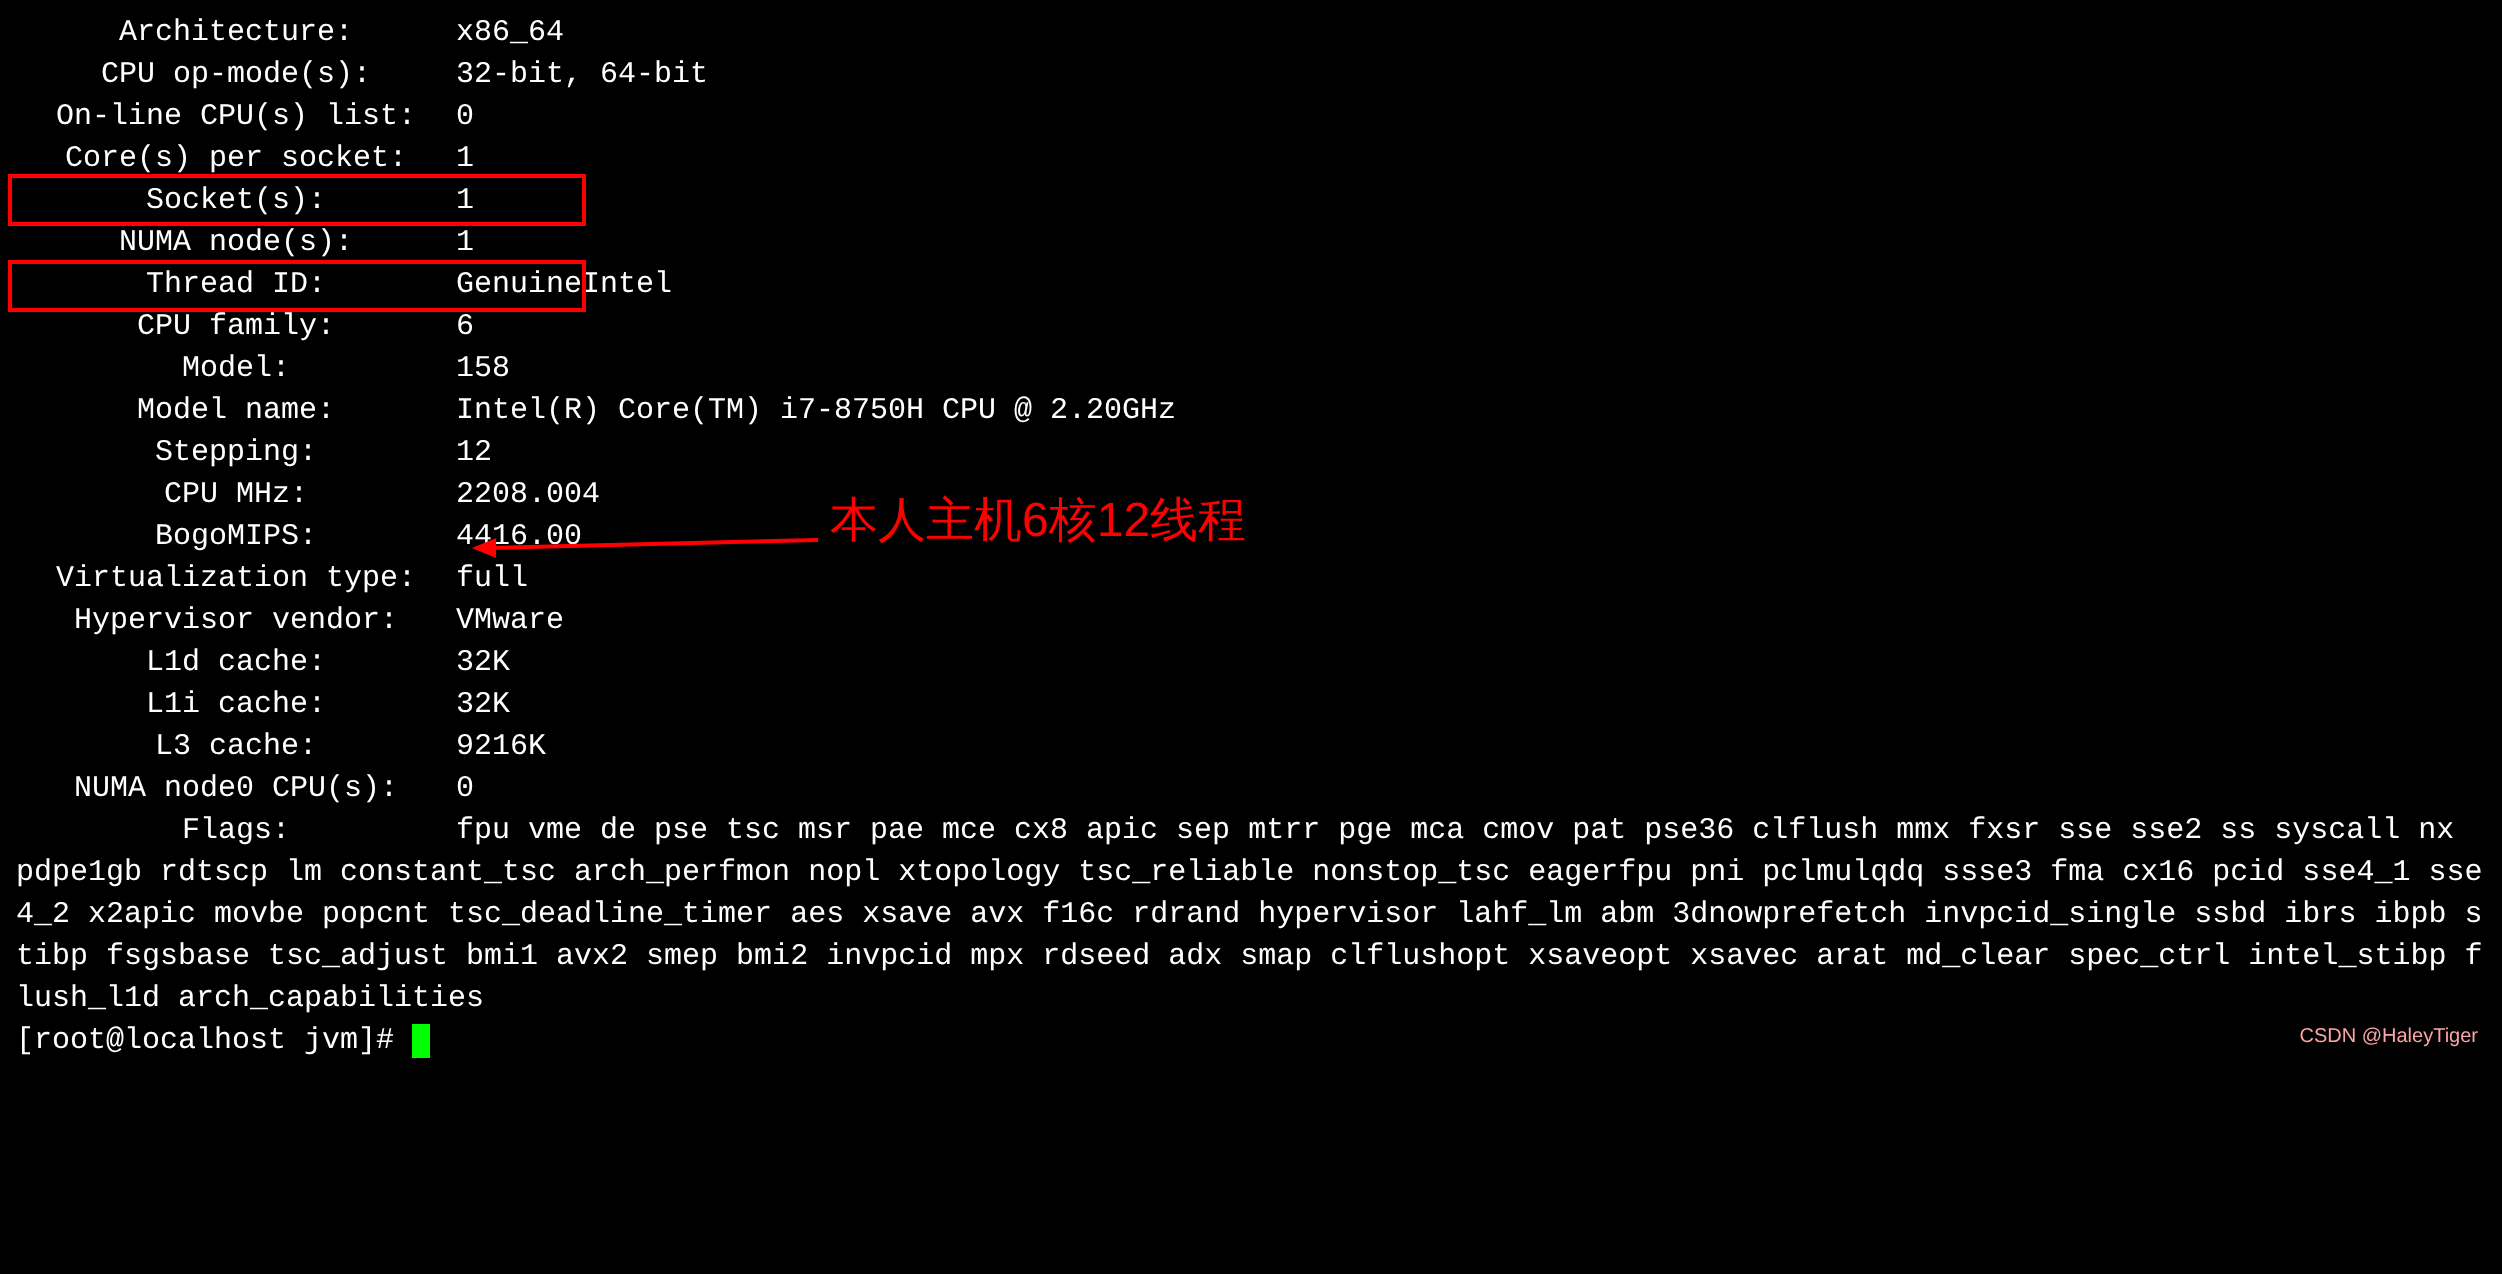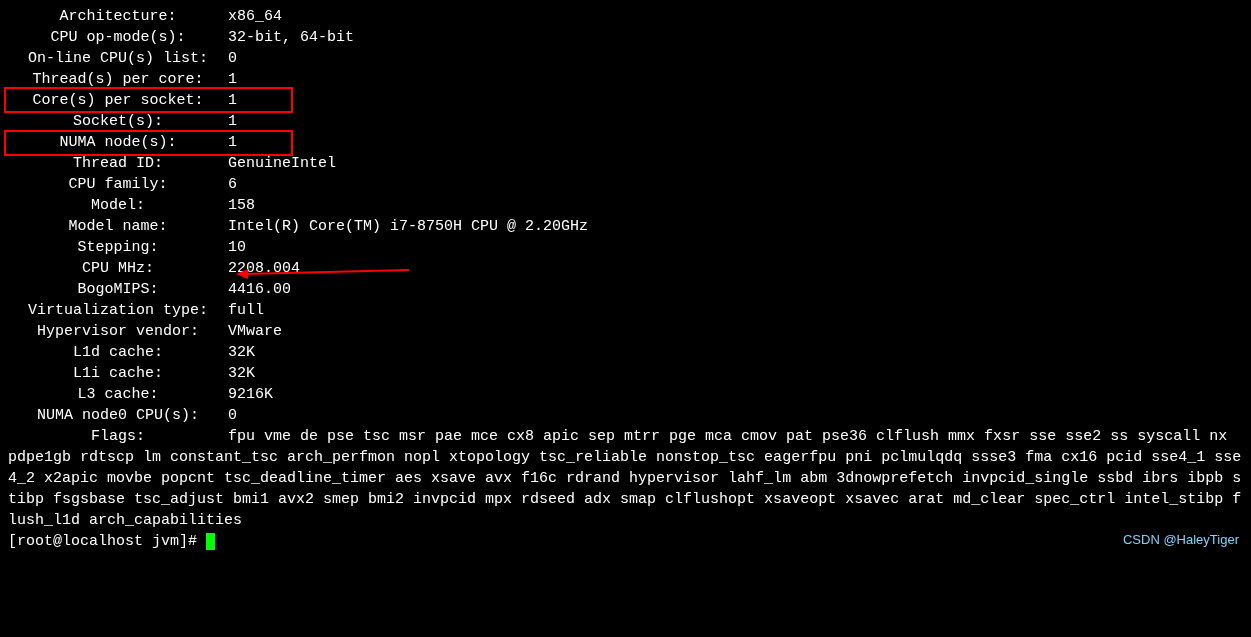--- a/index.html
+++ b/index.html
@@ -6,51 +6,51 @@
   .term{padding:6px 8px;position:relative;}
   .row{white-space:pre;position:relative;}
   .label{display:inline-block;width:220px;white-space:pre;text-align:center;}
   .box{border:2px solid #f00;position:absolute;pointer-events:none;}
   #box1{top:87px;left:4px;width:285px;height:22px;}
   #box2{top:130px;left:4px;width:285px;height:22px;}
   .annot{position:absolute;color:#f00;font-family:"Microsoft YaHei","SimSun",sans-serif;font-size:24px;}
   #annot{top:250px;left:415px;}
   svg.arrow{position:absolute;top:260px;left:234px;width:180px;height:20px;pointer-events:none;}
   .cursor{display:inline-block;width:9px;height:17px;background:#0f0;vertical-align:middle;}
-  .watermark{position:absolute;right:12px;bottom:8px;color:#7dd3fc;font-family:Arial,sans-serif;font-size:13px;}
+  .watermark{position:absolute;right:12px;bottom:8px;color:#fca5a5;font-family:Arial,sans-serif;font-size:10px;}
 </style>
 </head>
 <body>
 
 <div class="term">
   <div id="out">
       <div class="row"><span class="label">Architecture:</span><span>x86_64</span></div>
       <div class="row"><span class="label">CPU op-mode(s):</span><span>32-bit, 64-bit</span></div>
       <div class="row"><span class="label">On-line CPU(s) list:</span><span>0</span></div>
-      <div class="row"><span class="label">Thread(s) per core:</span><span>1</span></div>
       <div class="row"><span class="label">Core(s) per socket:</span><span>1</span></div>
       <div class="row"><span class="label">Socket(s):</span><span>1</span></div>
       <div class="row"><span class="label">NUMA node(s):</span><span>1</span></div>
       <div class="row"><span class="label">Thread ID:</span><span>GenuineIntel</span></div>
       <div class="row"><span class="label">CPU family:</span><span>6</span></div>
       <div class="row"><span class="label">Model:</span><span>158</span></div>
       <div class="row"><span class="label">Model name:</span><span>Intel(R) Core(TM) i7-8750H CPU @ 2.20GHz</span></div>
-      <div class="row"><span class="label">Stepping:</span><span>10</span></div>
+      <div class="row"><span class="label">Stepping:</span><span>12</span></div>
       <div class="row"><span class="label">CPU MHz:</span><span>2208.004</span></div>
       <div class="row"><span class="label">BogoMIPS:</span><span>4416.00</span></div>
       <div class="row"><span class="label">Virtualization type:</span><span>full</span></div>
       <div class="row"><span class="label">Hypervisor vendor:</span><span>VMware</span></div>
       <div class="row"><span class="label">L1d cache:</span><span>32K</span></div>
       <div class="row"><span class="label">L1i cache:</span><span>32K</span></div>
       <div class="row"><span class="label">L3 cache:</span><span>9216K</span></div>
       <div class="row"><span class="label">NUMA node0 CPU(s):</span><span>0</span></div>
     </div>
   <div class="row" style="white-space:pre-wrap;word-break:break-all;"><span class="label">Flags:</span><span>fpu vme de pse tsc msr pae mce cx8 apic sep mtrr pge mca cmov pat pse36 clflush mmx fxsr sse sse2 ss syscall nx pdpe1gb rdtscp lm constant_tsc arch_perfmon nopl xtopology tsc_reliable nonstop_tsc eagerfpu pni pclmulqdq ssse3 fma cx16 pcid sse4_1 sse4_2 x2apic movbe popcnt tsc_deadline_timer aes xsave avx f16c rdrand hypervisor lahf_lm abm 3dnowprefetch invpcid_single ssbd ibrs ibpb stibp fsgsbase tsc_adjust bmi1 avx2 smep bmi2 invpcid mpx rdseed adx smap clflushopt xsaveopt xsavec arat md_clear spec_ctrl intel_stibp flush_l1d arch_capabilities</span></div>
   <div class="row"><span>[root@localhost jvm]# </span><span class="cursor"></span></div>
 
   <div id="box1" class="box"></div>
   <div id="box2" class="box"></div>
   <svg class="arrow">
       <line x1="175" y1="10" x2="10" y2="14" stroke="#f00" stroke-width="2"></line>
       <polygon points="2,14 14,9 14,19" fill="#f00"></polygon>
     </svg>
+  <div id="annot" class="annot">本人主机6核12线程</div>
   <div class="watermark">CSDN @HaleyTiger</div>
 </div>
 
 </body></html>

